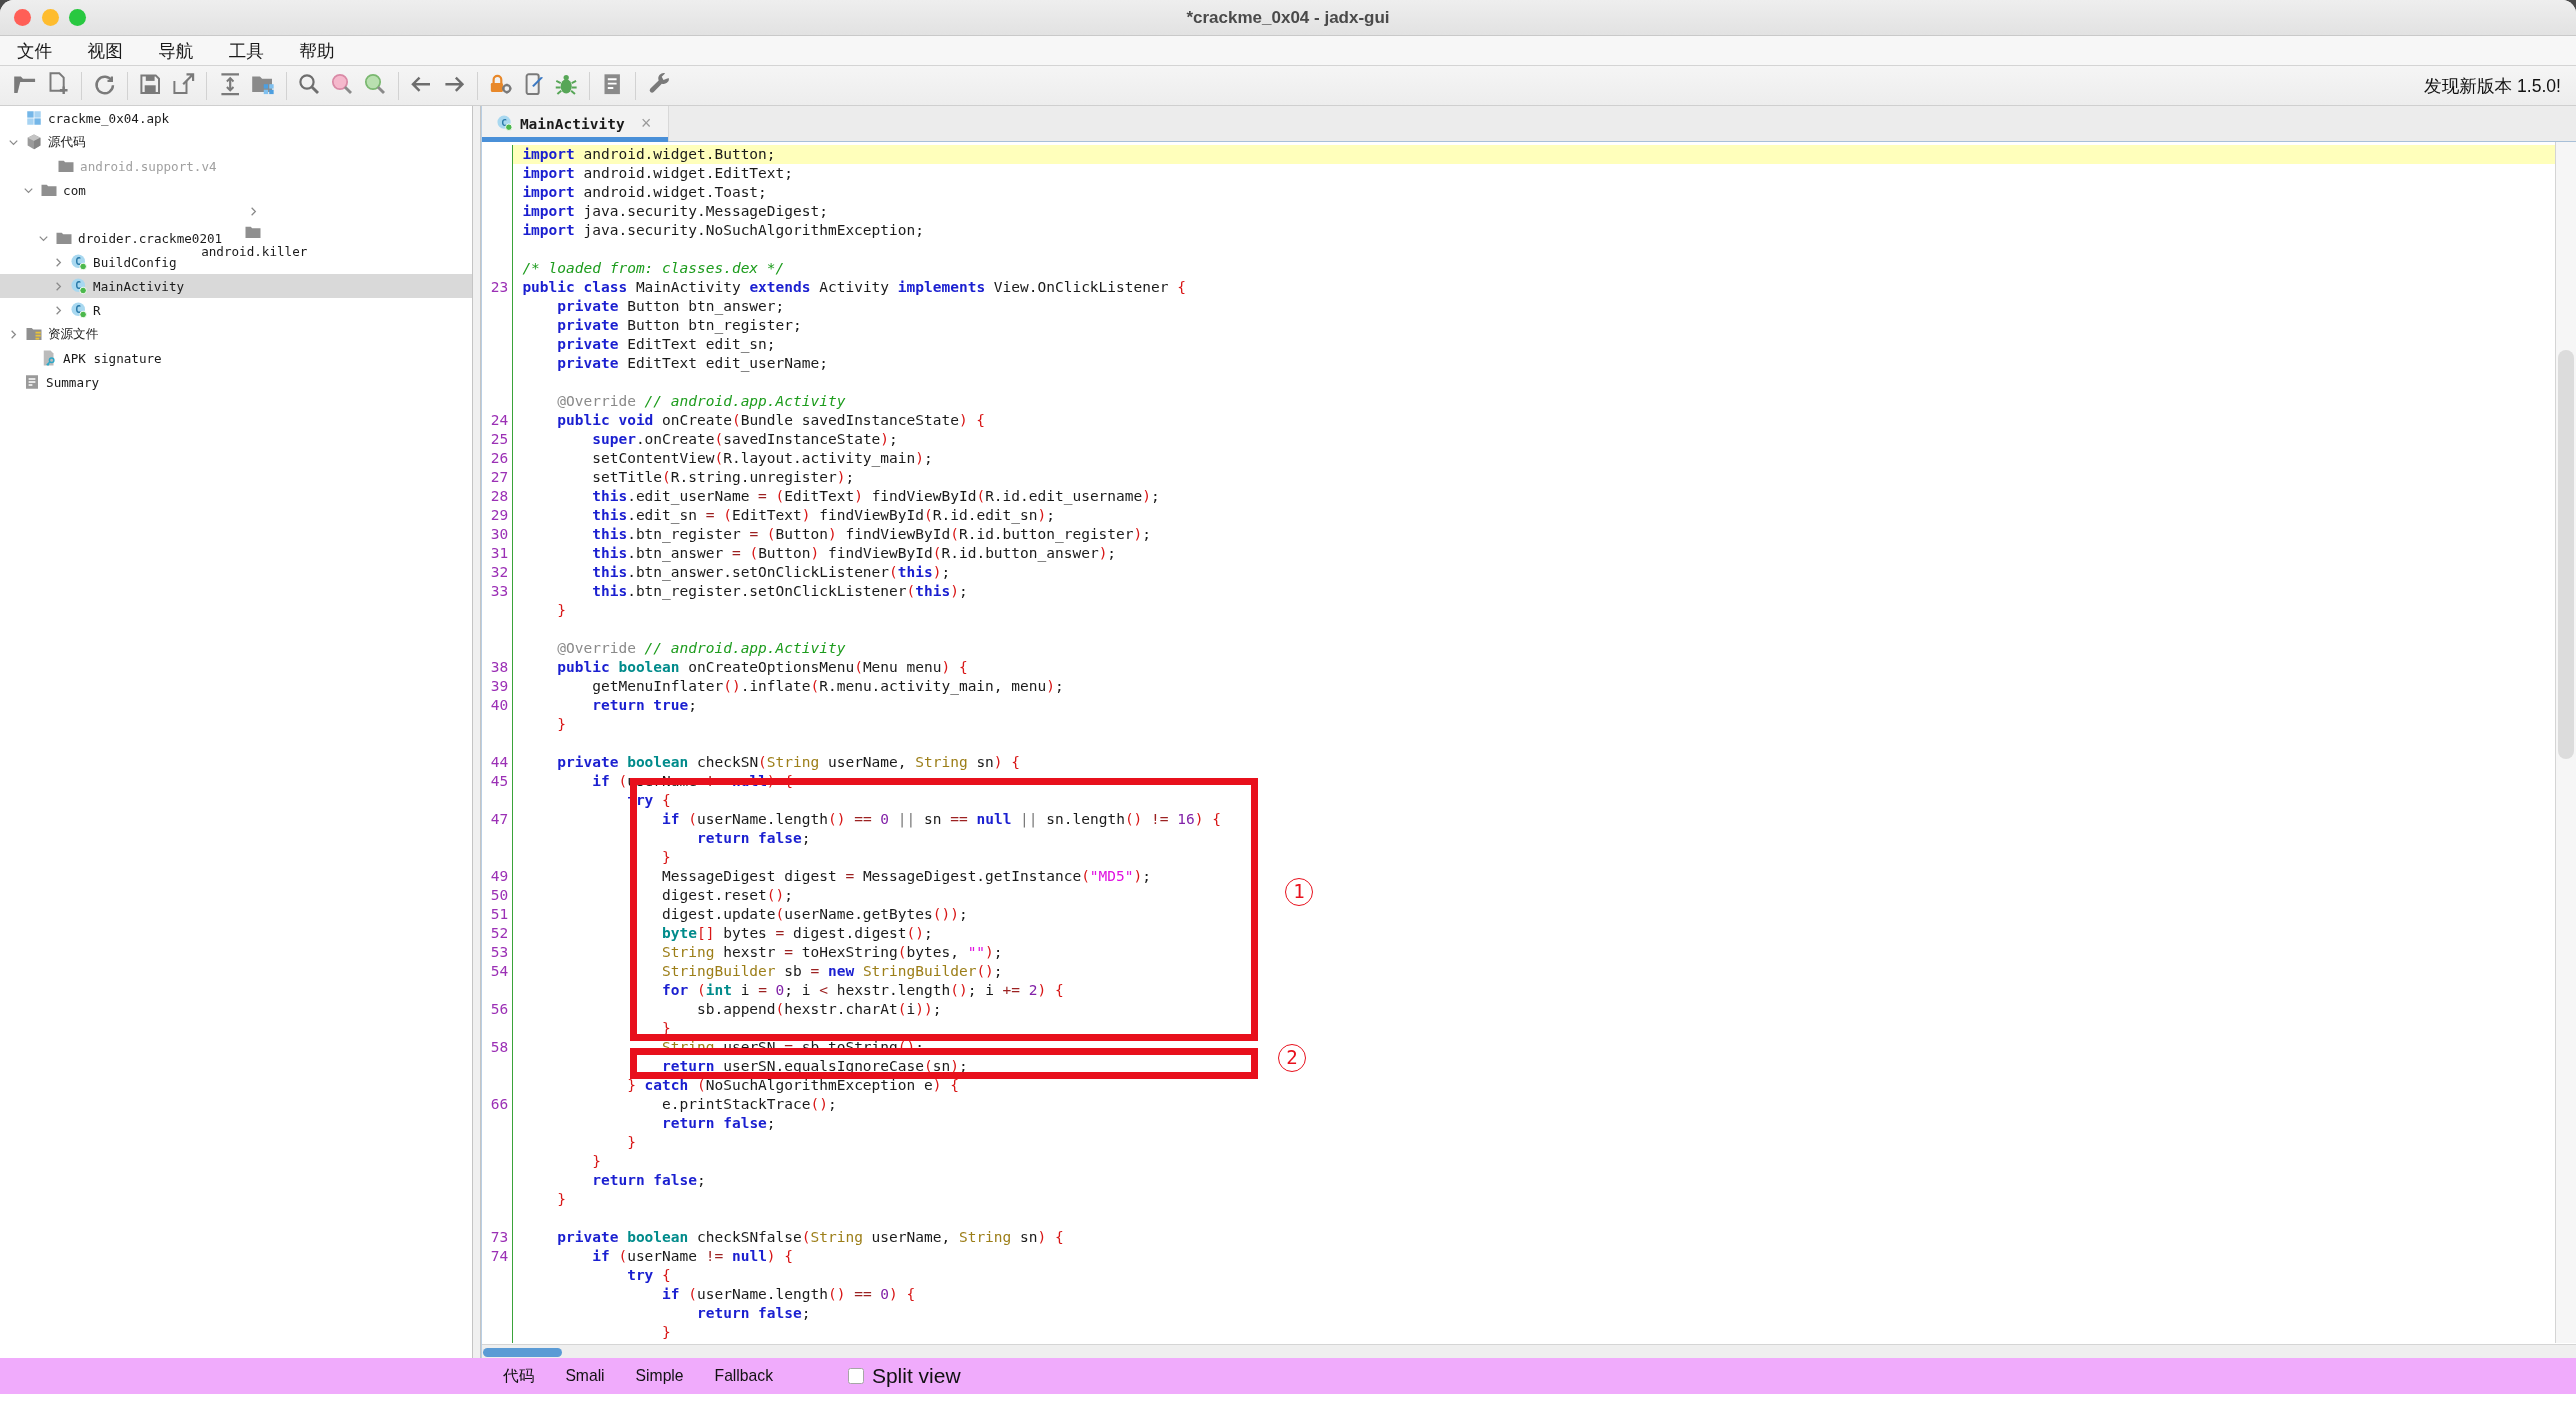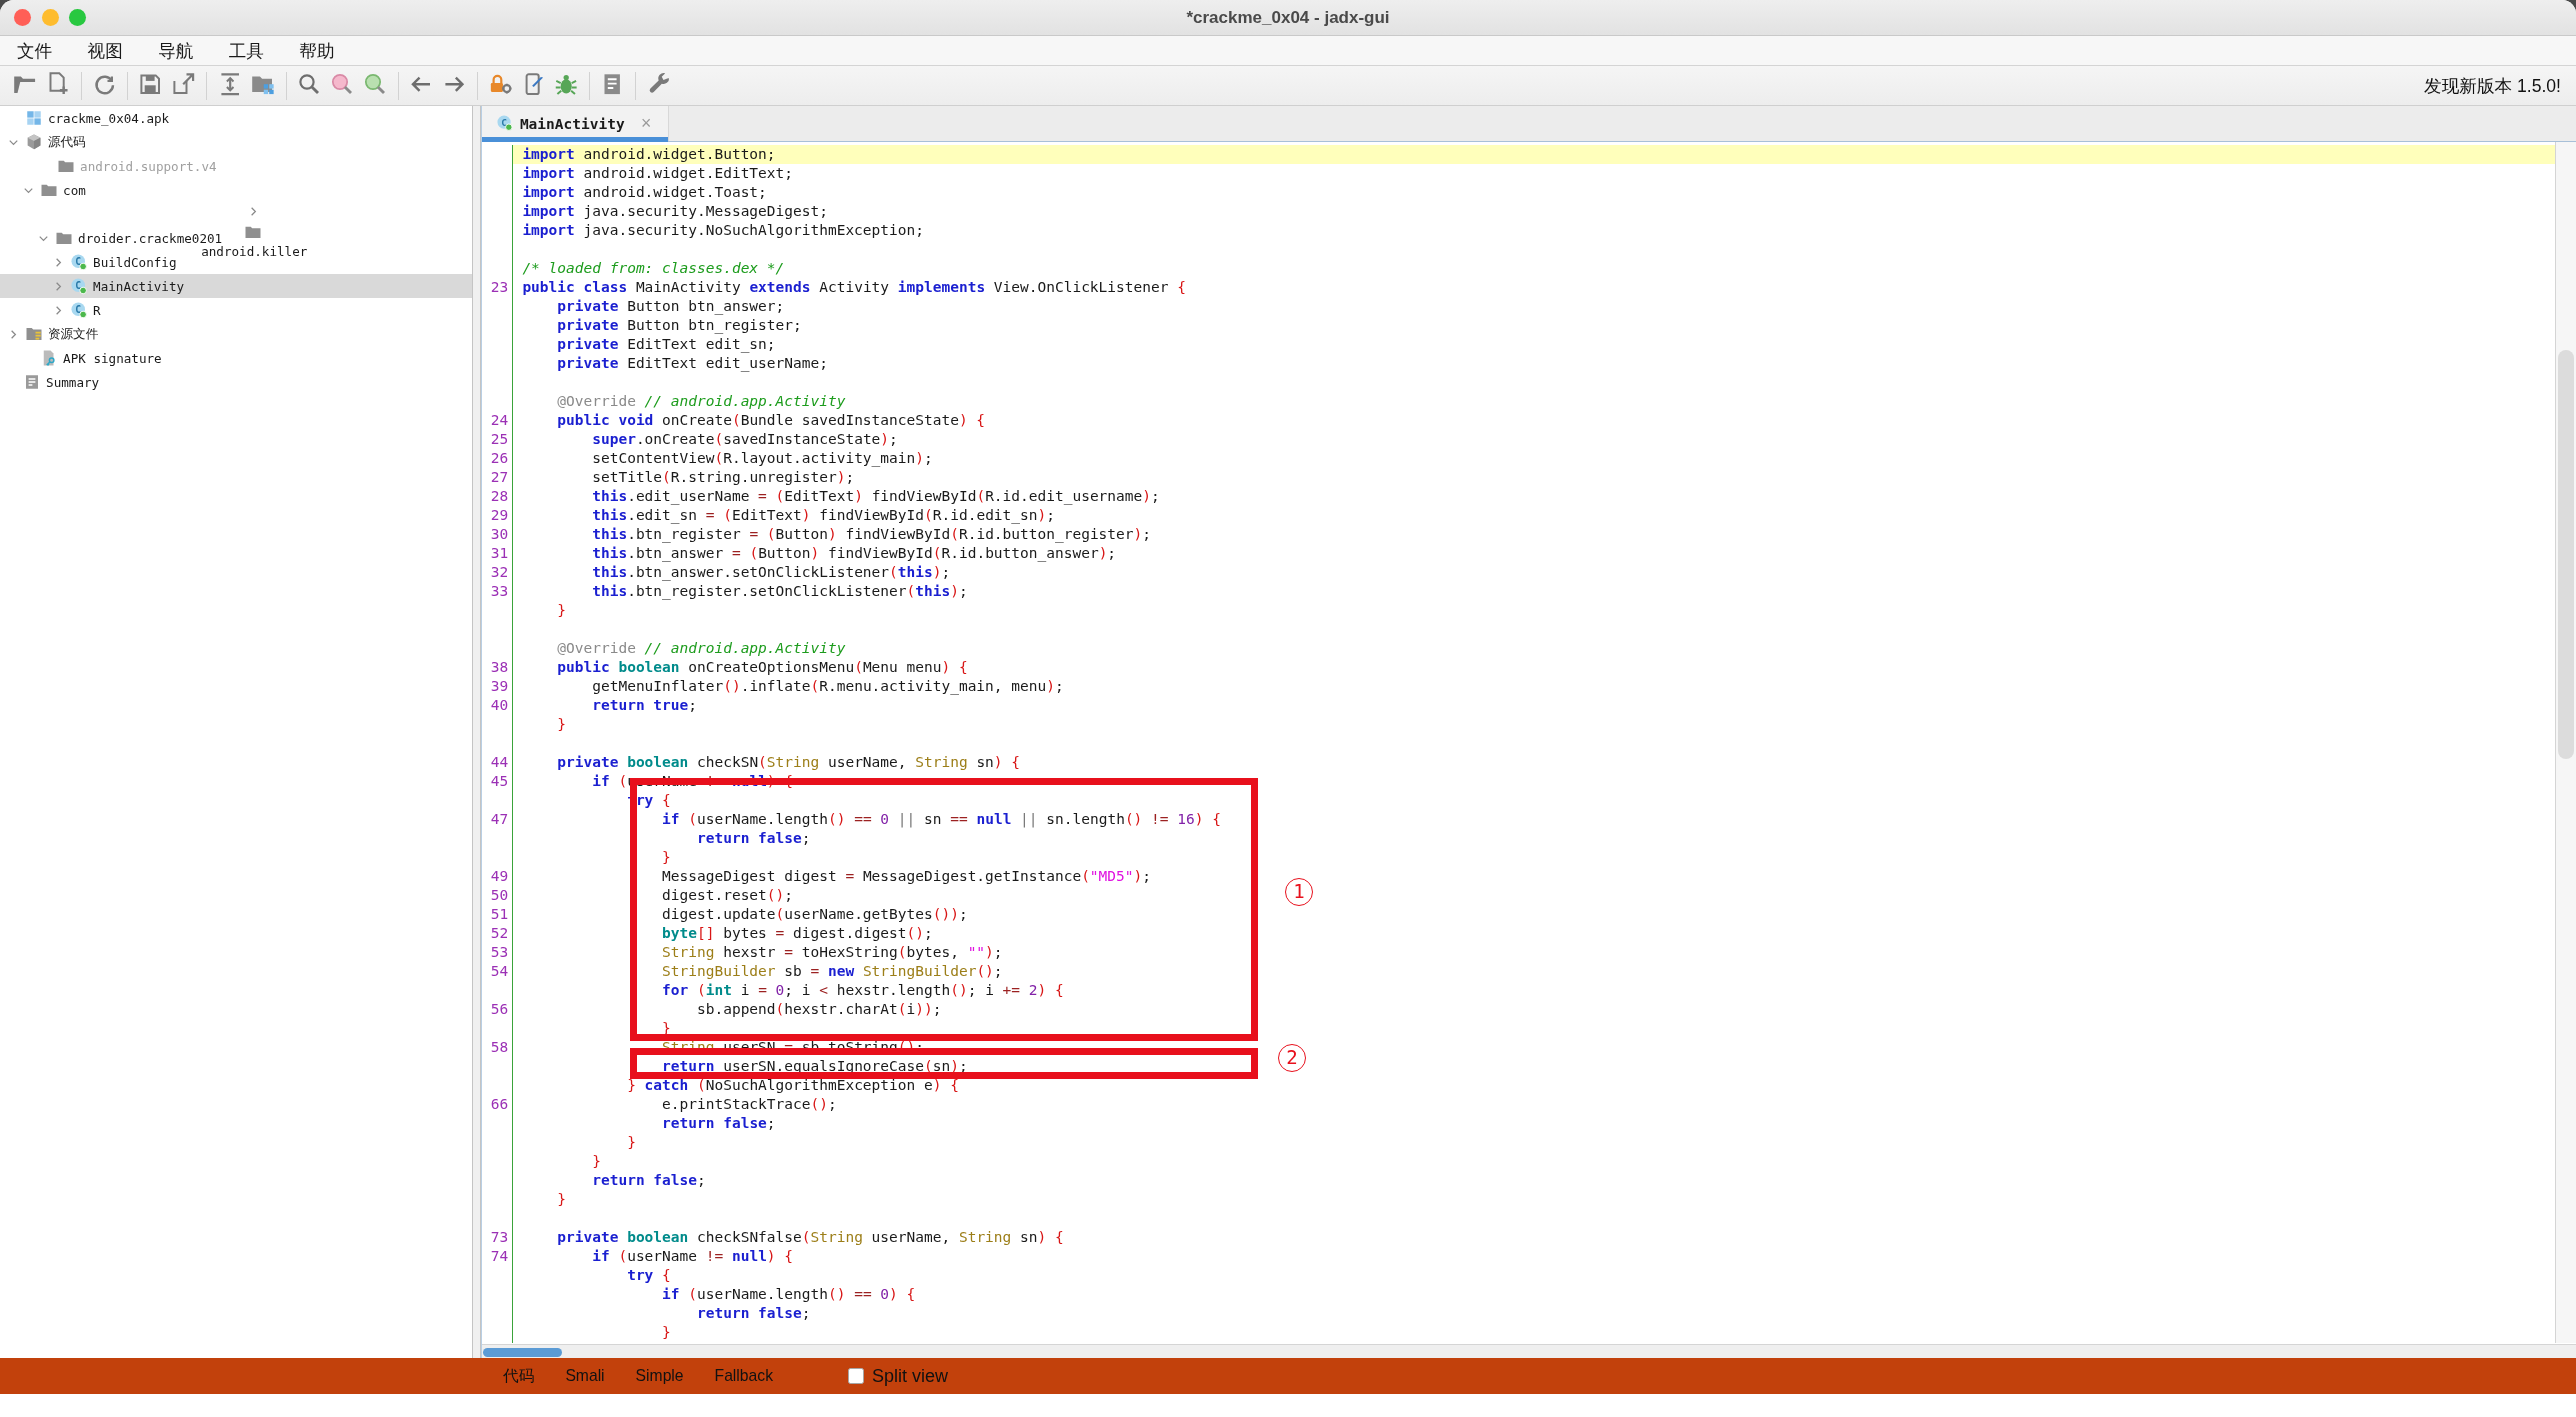--- a/index.html
+++ b/index.html
@@ -82,26 +82,26 @@
   
   .anno-box { position:absolute; border:7px solid #e8101c; pointer-events:none; }
   .anno-box-1 { left:148px; top:636px; width:628px; height:263px; }
   .anno-box-2 { left:148px; top:906px; width:628px; height:31px; }
   .anno-circle { position:absolute; width:28px; height:28px; border:1.9px solid #e8101c; border-radius:50%;
     color:#e8101c; font-size:19px; line-height:25px; text-align:center; pointer-events:none; }
   .anno-circle-1 { left:803px; top:736px; }
   .anno-circle-2 { left:796px; top:902px; }
 
   
-  .footer { position:absolute; left:0; top:1358px; width:100%; height:36px; background:#c2410c;
+  .footer { position:absolute; left:0; top:1358px; width:100%; height:36px; background:#f0abfc;
     display:flex; align-items:center; padding-left:503px; }
   .ftab { font-size:15.7px; color:#111; margin-right:31px; }
   .split-wrap { display:flex; align-items:center; margin-left:44px; }
   .split-box { width:16.4px; height:16.4px; background:#fff; border:1.3px solid #a6a6a6; border-radius:2.5px; }
-  .split-label { font-size:18px; color:#111; margin-left:7.5px; }
+  .split-label { font-size:21px; color:#111; margin-left:7.5px; }
 
   
   .statusbar { position:absolute; left:0; top:1452px; width:100%; height:22.6px;
     background:linear-gradient(#dadada,#cecece); border-top:0.6px solid #ababab;
     display:flex; align-items:center; justify-content:center; font-size:15.7px; color:#222; }
 </style>
 </head>
 <body>
 
 <svg width="0" height="0" style="position:absolute">

